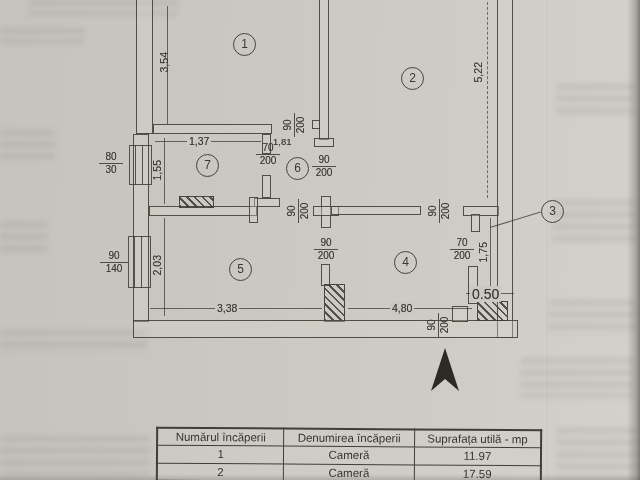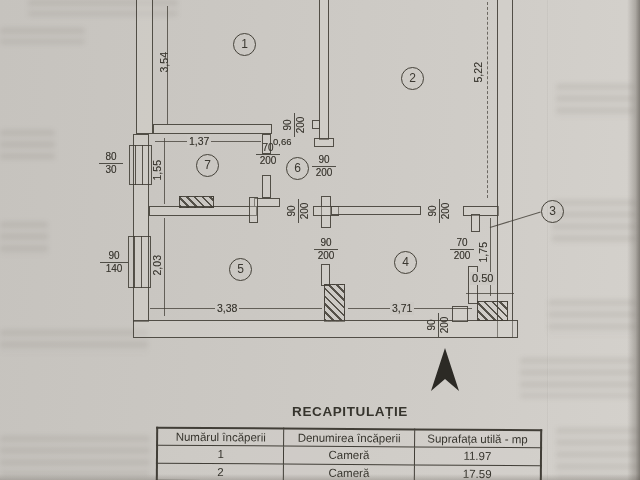--- a/index.html
+++ b/index.html
@@ -110,24 +110,24 @@
     <div class="dl-h" style="left:348px;top:308px;width:124px"></div>
     <div class="dl-v" style="left:490px;top:218px;height:78px"></div>
     <div class="dl-h" style="left:466px;top:293px;width:48px"></div>
 
     <div class="lbl rot nobg" style="left:152px;top:56px">3,54</div>
     <div class="lbl rot nobg" style="left:466px;top:66px">5,22</div>
     <div class="lbl" style="left:187px;top:135px">1,37</div>
     <div class="lbl rot nobg" style="left:145px;top:164px">1,55</div>
     <div class="lbl rot nobg" style="left:145px;top:259px">2,03</div>
     <div class="lbl" style="left:215px;top:302px">3,38</div>
-    <div class="lbl" style="left:390px;top:302px">3,71</div>
+    <div class="lbl" style="left:390px;top:302px">4,80</div>
     <div class="lbl rot nobg" style="left:471px;top:246px">1,75</div>
-    <div class="lbl" style="left:470px;top:272px;font-size:11px">0.50</div>
-    <div class="lbl nobg" style="left:271px;top:136px;font-size:9.5px">0,66</div>
+    <div class="lbl" style="left:470px;top:286px;font-size:14px">0.50</div>
+    <div class="lbl nobg" style="left:271px;top:136px;font-size:9.5px">1,81</div>
 
     <div class="frac" style="left:99px;top:151px">
       <span class="fn">80</span>
       <span class="fd">30</span>
     </div>
     <div class="frac" style="left:100px;top:250px;width:28px">
       <span class="fn">90</span>
       <span class="fd">140</span>
     </div>
     <div class="frac" style="left:256px;top:142px">
@@ -170,21 +170,20 @@
     <div class="circle" style="left:229px;top:258px">5</div>
     <div class="circle" style="left:286px;top:157px">6</div>
     <div class="circle" style="left:196px;top:154px">7</div>
     <div class="leader" style="left:490px;top:227px;width:53px;transform:rotate(-17deg)"></div>
 
     <svg width="30" height="44" style="position:absolute;left:430px;top:348px" viewBox="0 0 30 44">
       <polygon points="15,0 1,43 15,31 29,43" fill="#2c2a25"></polygon>
     </svg>
   </div>
 
-  <div class="recap-title">RECAPITULAȚIE</div>
 
   <table class="recap">
     <thead>
       <tr>
         <th style="width:33%">Numărul încăperii</th>
         <th style="width:34%">Denumirea încăperii</th>
         <th style="width:33%">Suprafața utilă - mp</th>
       </tr>
     </thead>
     <tbody>

